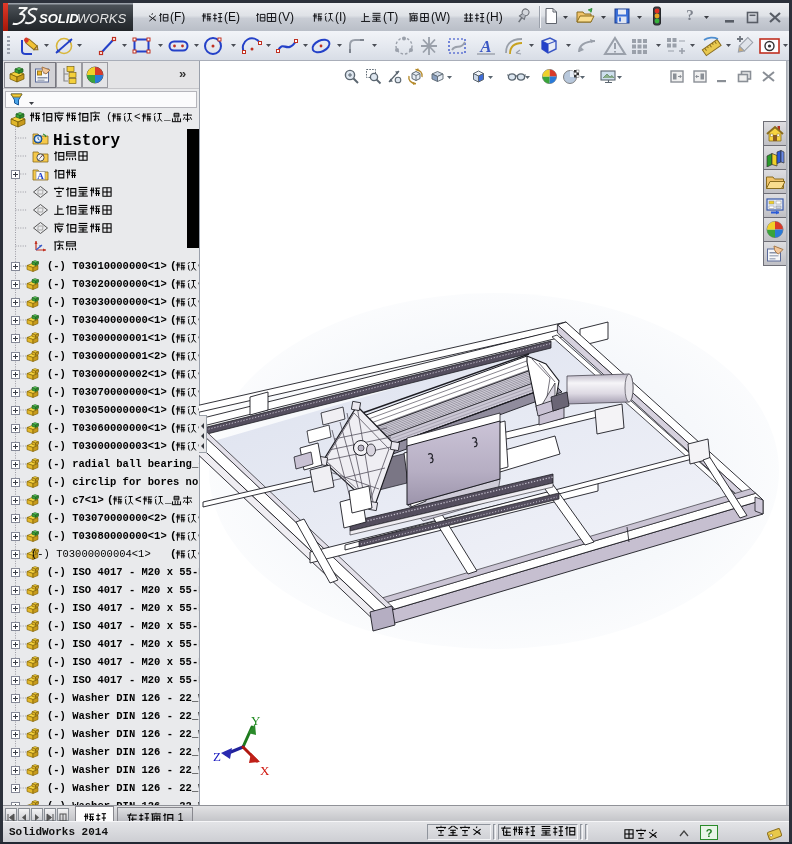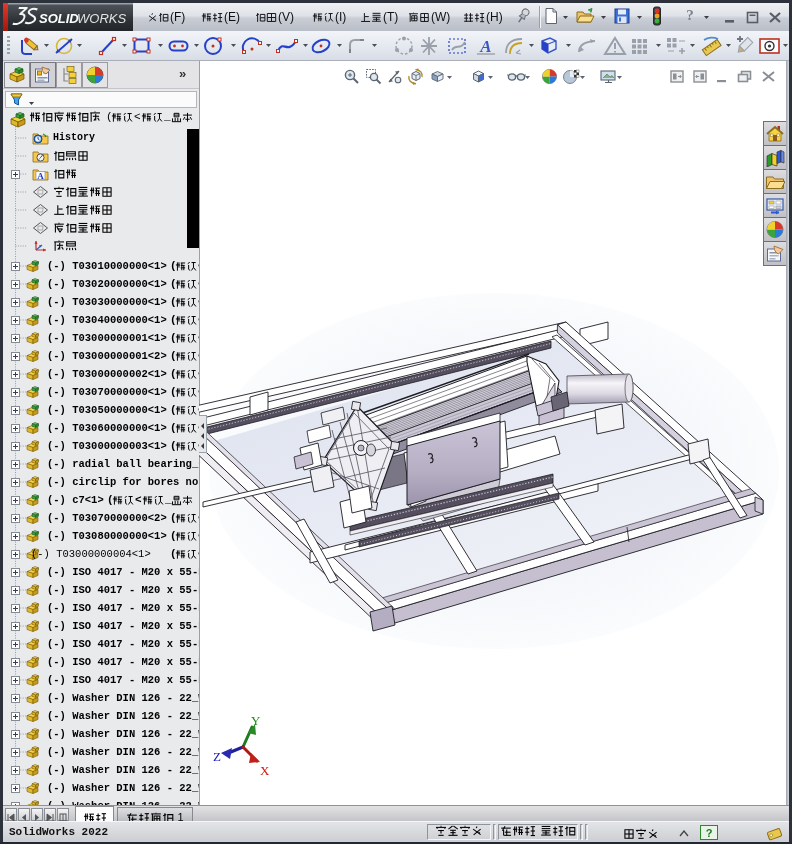--- a/index.html
+++ b/index.html
@@ -624,21 +624,21 @@
           </svg></span>
       </div>
 <div class="trow" style="top:19px">
         <span class="ti" style="left:29px;top:2px"><svg width="17" height="14" viewBox="0 0 17 14" style="">
             <path d="M1,3 h5 l1.5,2 H16 V13 H1 Z" fill="#f6c94a" stroke="#8a6d1f" stroke-width="0.8"></path>
             <circle cx="6" cy="8" r="4" fill="#2a7ad8" stroke="#1a4a8a"></circle>
             <circle cx="6" cy="8" r="2.8" fill="#e8f0fa"></circle>
             <path d="M6,6 V8 L7.5,9" stroke="#1a4a8a" fill="none" stroke-width="0.9"></path>
             <path d="M11,3 a4,4 0 0 1 3,3" fill="none" stroke="#2a8a2a" stroke-width="1.2"></path>
           </svg></span>
-        <span class="ti mono" style="left:50px;top:3px;font-size:10px;font-weight:bold">History</span>
+        <span class="ti mono" style="left:50px;top:3px;font-size:16px;font-weight:bold">History</span>
       </div>
 <div class="trow" style="top:37px">
         <span class="ti" style="left:29px;top:2px"><svg width="17" height="14" viewBox="0 0 17 14" style="">
             <path d="M1,3 h5 l1.5,2 H16 V13 H1 Z" fill="#f6c94a" stroke="#8a6d1f" stroke-width="0.8"></path>
             <circle cx="8.5" cy="8.5" r="3.6" fill="#f4f4f4" stroke="#555"></circle>
             <path d="M8.5,8.5 L10.5,6.5" stroke="#c03021" stroke-width="1"></path>
             <path d="M6,11.5 L11,5.5" stroke="#555" stroke-width="0.7"></path>
           </svg></span>
         <span class="ti" style="left:50px;top:3px"><svg width="36" height="12" viewBox="0 0 300 100" style="vertical-align:-2px" fill="none" stroke="#000" stroke-width="9">
             <g transform="translate(0,0)">
@@ -2118,21 +2118,21 @@
         </g>
         <g transform="translate(300,0)">
           <path d="M24,10 V90"></path>
           <path d="M10,32 L36,20"></path>
           <path d="M48,22 H90 V82 H48 Z"></path>
           <path d="M48,52 H90"></path>
         </g>
       </svg><span style="font-size:11px;vertical-align:1px"> 1</span></div>
 </div>
 <div id="statusbar" class="abs">
-<span class="mono abs" style="left:6px;top:4px;font-size:11px;font-weight:bold;color:#111">SolidWorks 2022</span>
+<span class="mono abs" style="left:6px;top:4px;font-size:11px;font-weight:bold;color:#111">SolidWorks 2014</span>
 <div class="sunk" style="left:424px;top:2px;width:64px;height:16px;text-align:center"><svg width="48" height="12" viewBox="0 0 400 100" style="vertical-align:-1px" fill="none" stroke="#000" stroke-width="9">
         <g transform="translate(0,0)">
           <path d="M50,6 V14"></path>
           <path d="M8,20 H92"></path>
           <path d="M18,20 V32"></path>
           <path d="M82,20 V32"></path>
           <path d="M26,46 H74"></path>
           <path d="M50,46 V70"></path>
           <path d="M28,86 H72"></path>
         </g>

